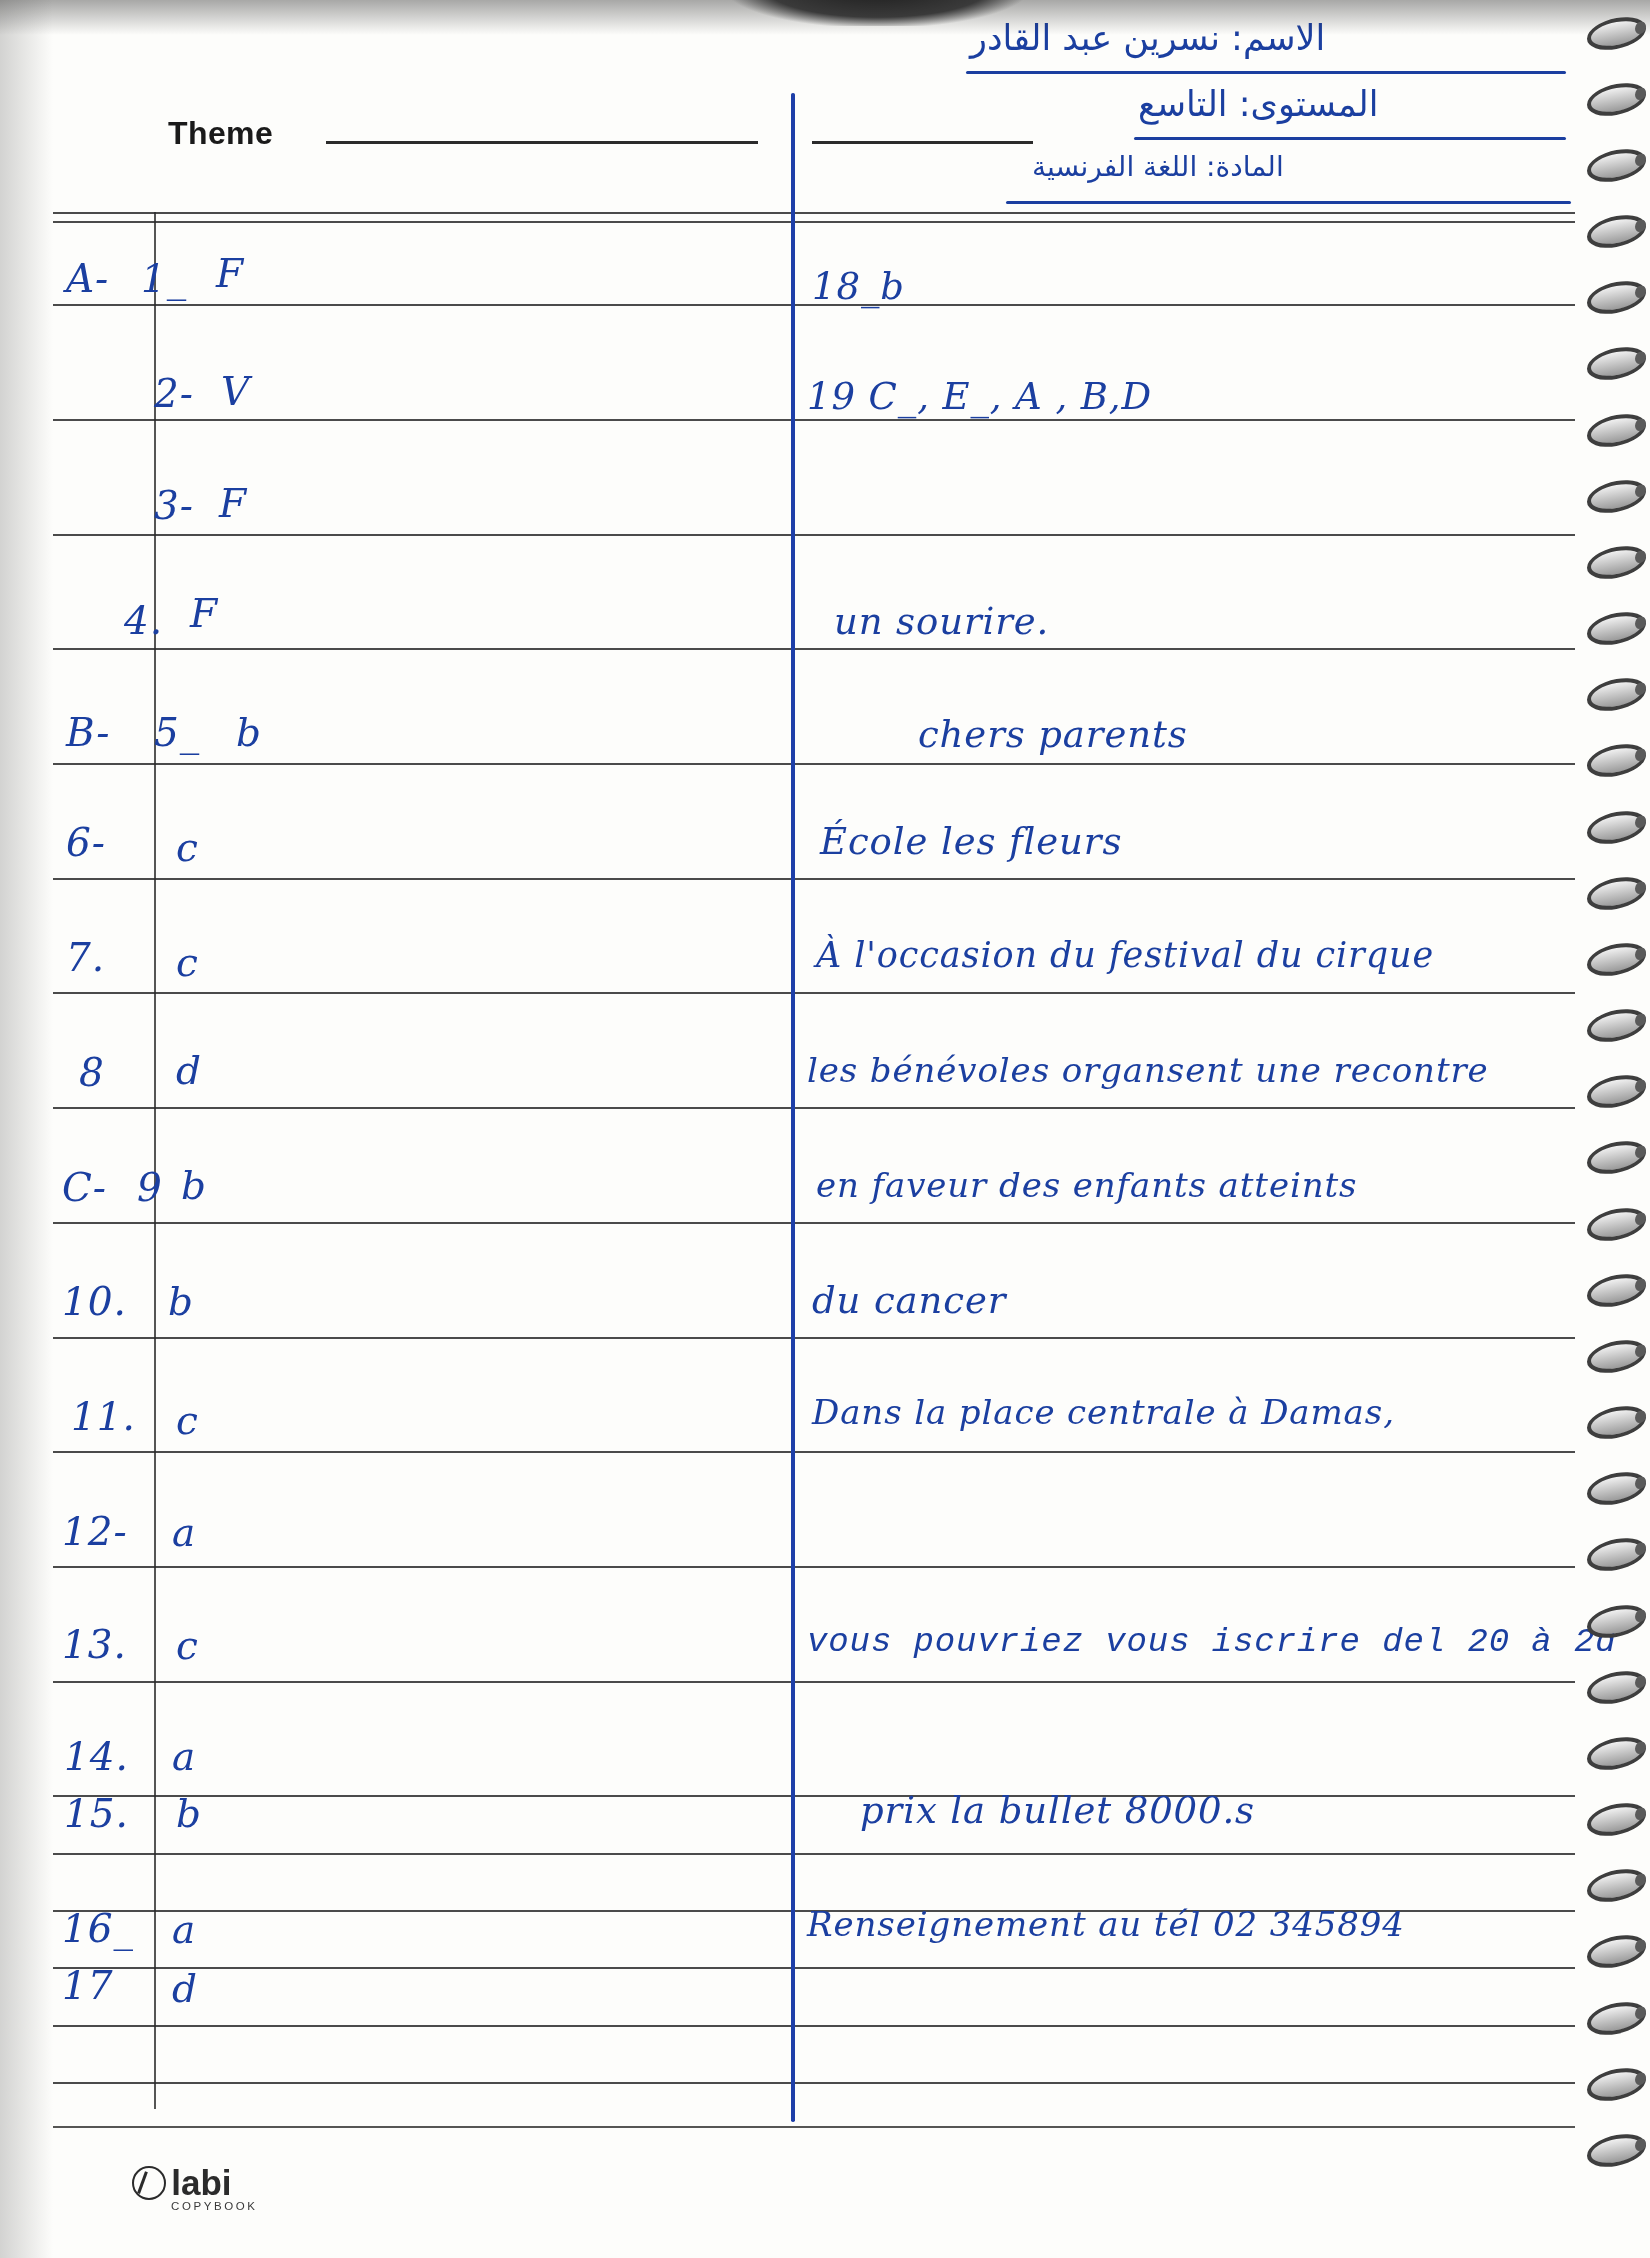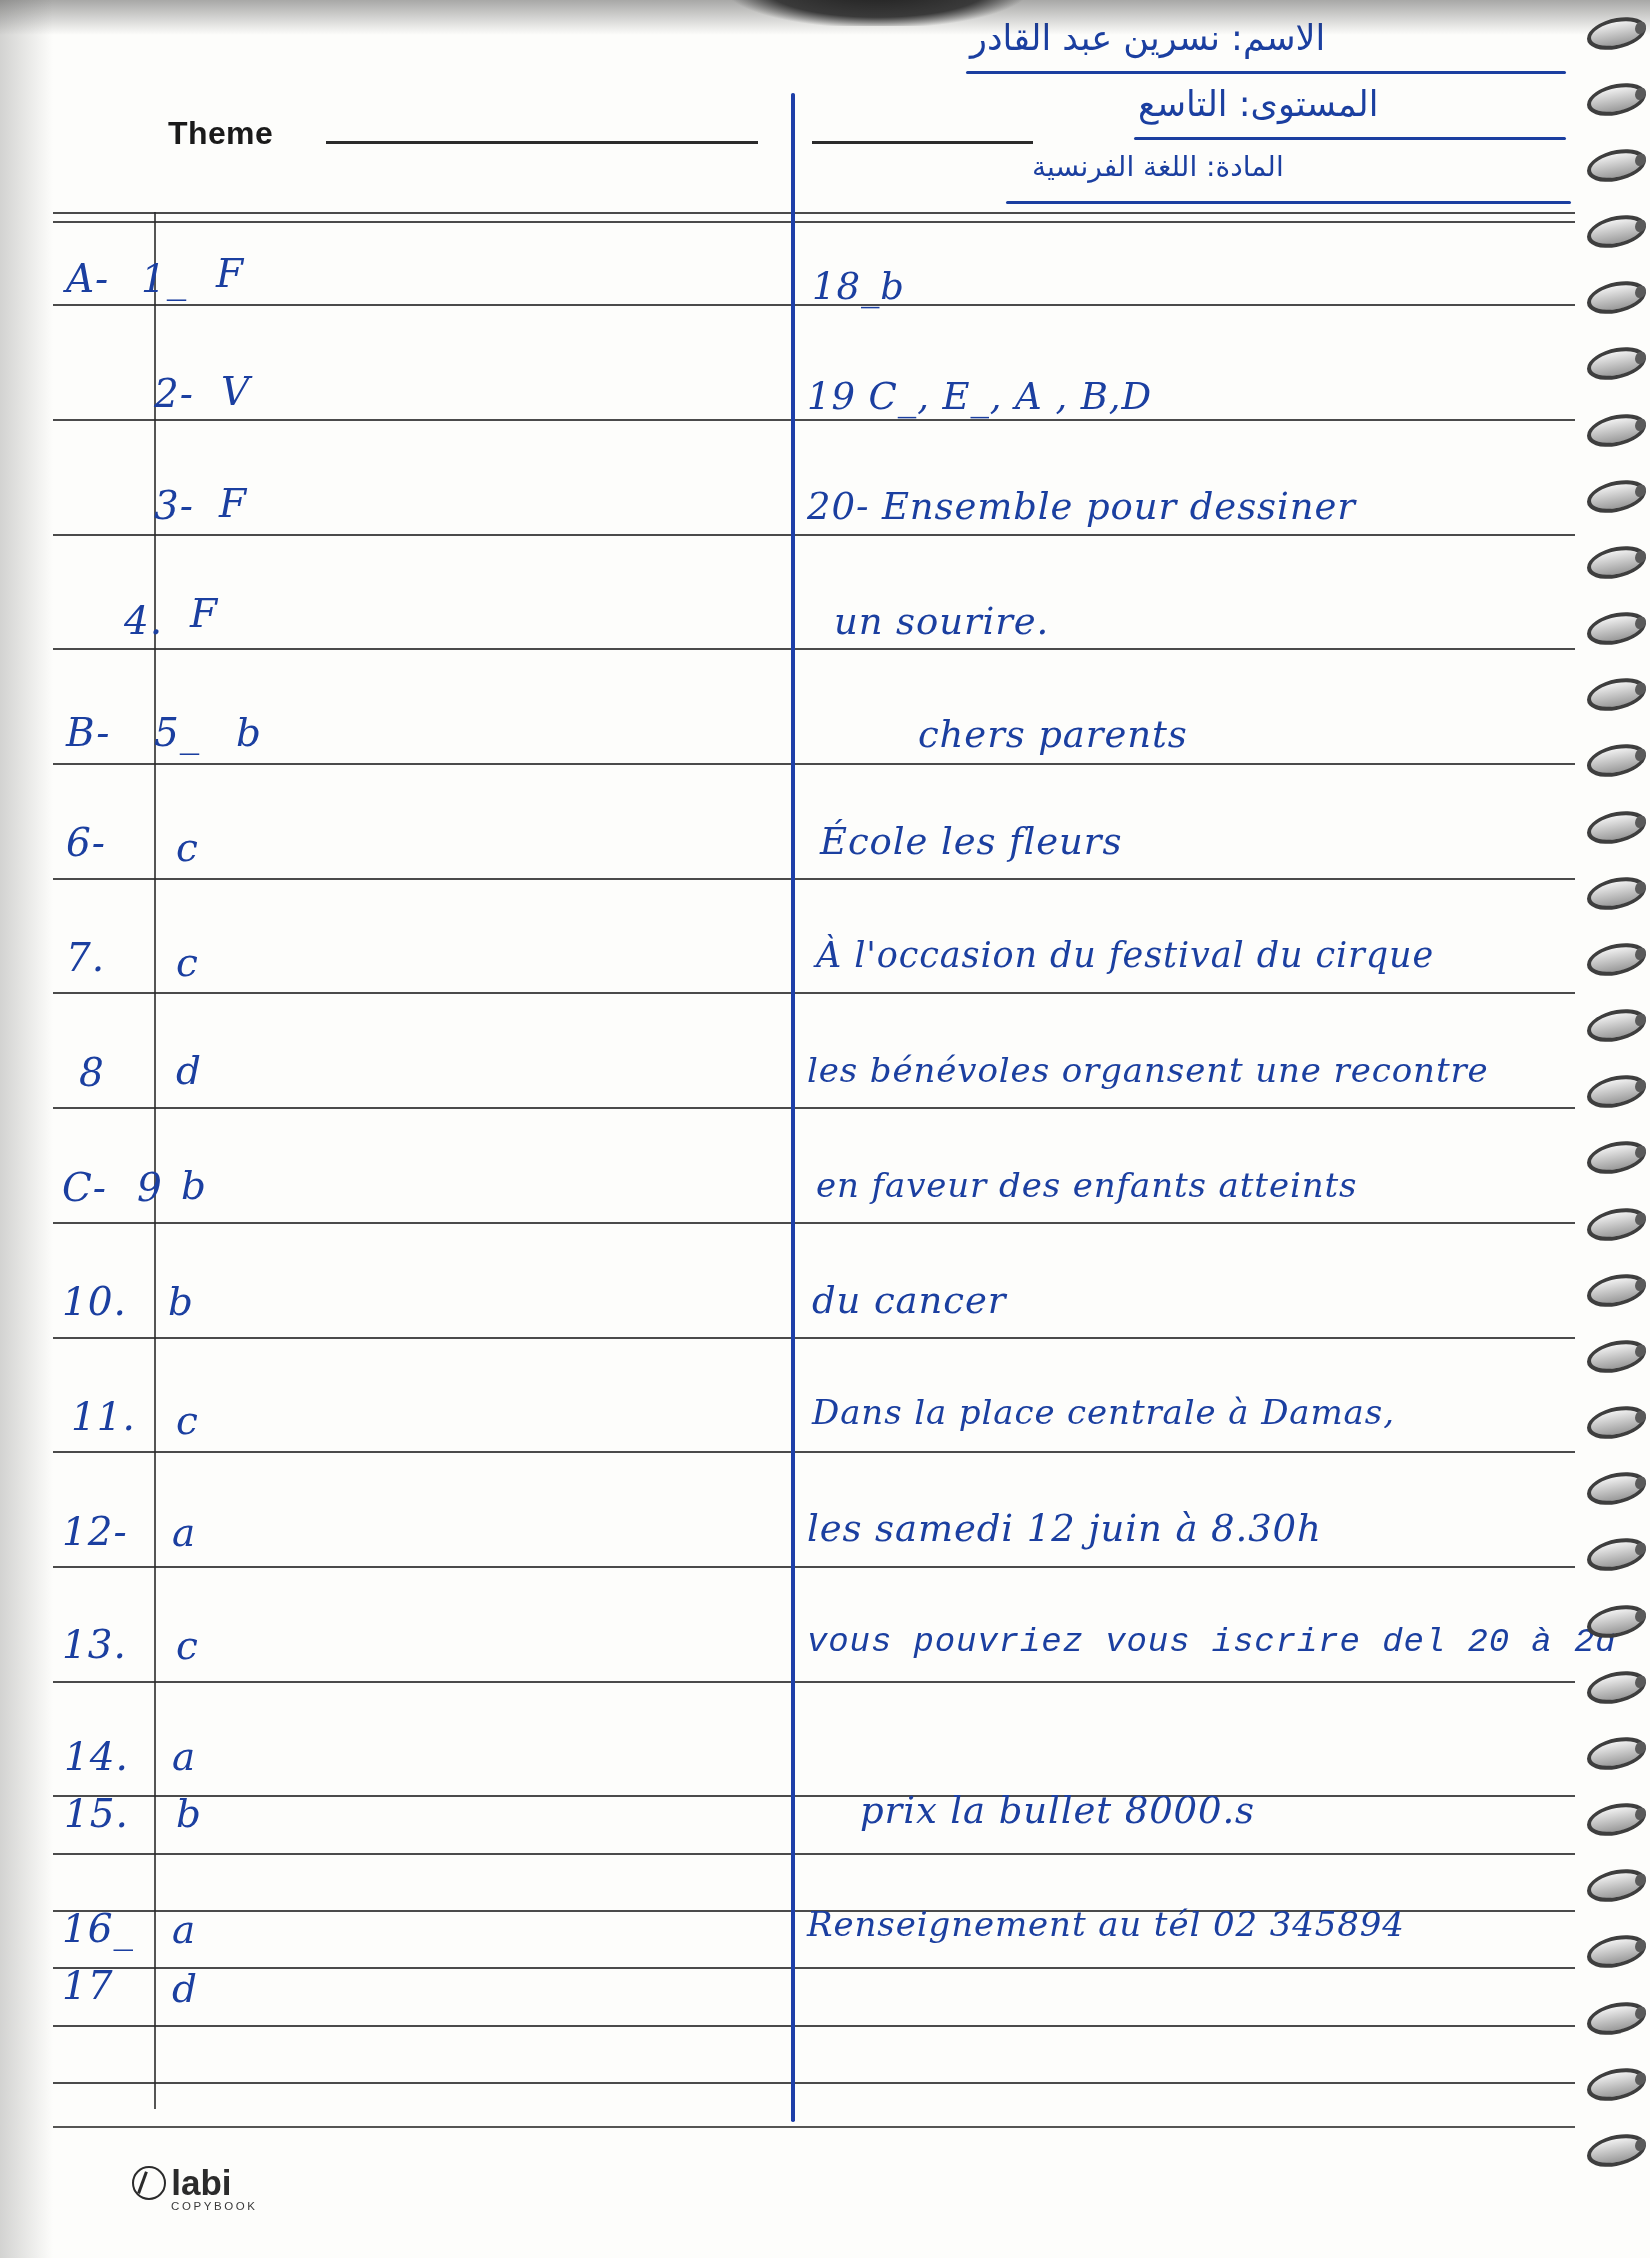--- a/index.html
+++ b/index.html
@@ -335,30 +335,28 @@
   <div class="hand left-ans" style="left:176px; top:1791px;">b</div>
 
   <div class="hand left-num" style="left:62px;  top:1906px;">16_</div>
   <div class="hand left-ans" style="left:172px; top:1907px;">a</div>
 
   <div class="hand left-num" style="left:62px;  top:1963px;">17</div>
   <div class="hand left-ans" style="left:172px; top:1966px;">d</div>
 
   <div class="hand right-line" style="left:812px; top:265px;">18_b</div>
   <div class="hand right-line" style="left:807px; top:375px;">19 C_, E_, A , B,D</div>
-  <div class="hand right-line" style="left:807px; top:485px;">20- Ensemble pour dessiner</div>
   <div class="hand right-line" style="left:834px; top:600px;">un sourire.</div>
   <div class="hand right-line" style="left:918px; top:713px;">chers parents</div>
   <div class="hand right-line" style="left:820px; top:820px;">École les fleurs</div>
   <div class="hand right-line" style="left:816px; top:935px; font-size:35px;">À l'occasion du festival du cirque</div>
   <div class="hand right-line" style="left:816px; top:1165px; font-size:34px;">en faveur des enfants atteints</div>
   <div class="hand right-line" style="left:807px; top:1050px; font-size:34px;">les bénévoles organsent une recontre</div>
   <div class="hand right-line" style="left:812px; top:1279px;">du cancer</div>
   <div class="hand right-line" style="left:812px; top:1392px; font-size:34px;">Dans la place centrale à Damas,</div>
-  <div class="hand right-line" style="left:807px; top:1507px;">les samedi 12 juin à 8.30h</div>
   <div class="hand right-line" style="left:807px; top:1623px; font-size:34px;font-family:Liberation Mono, monospace;">vous pouvriez vous iscrire del 20 à 2d</div>
   <div class="hand right-line" style="left:860px; top:1789px;">prix la bullet 8000.s</div>
   <div class="hand right-line" style="left:807px; top:1904px; font-size:34px;">Renseignement au tél 02 345894</div>
 
   <div class="logo">
     <div class="logo-mark"></div>
     <div class="logo-text">labi</div>
     <div class="logo-sub">COPYBOOK</div>
   </div>
 

